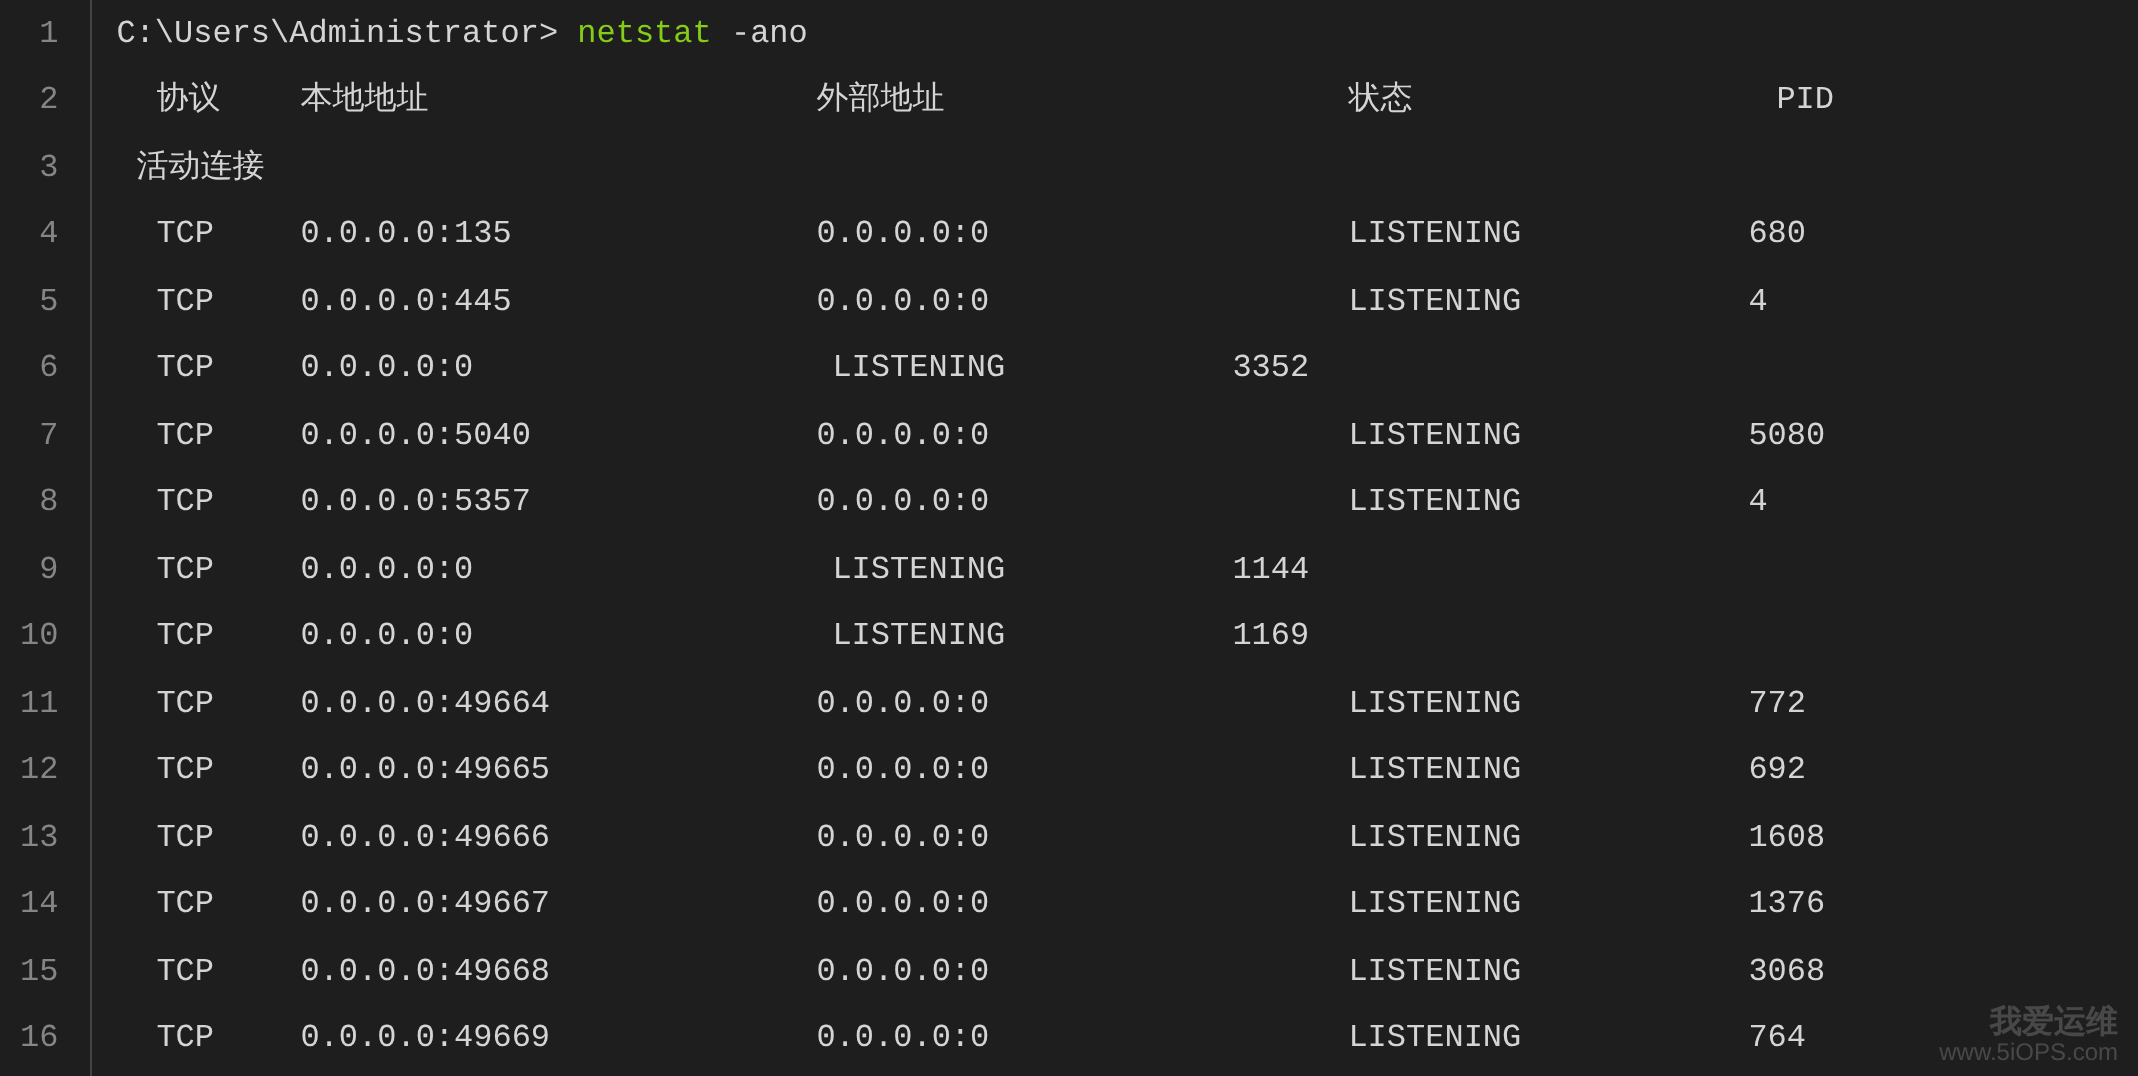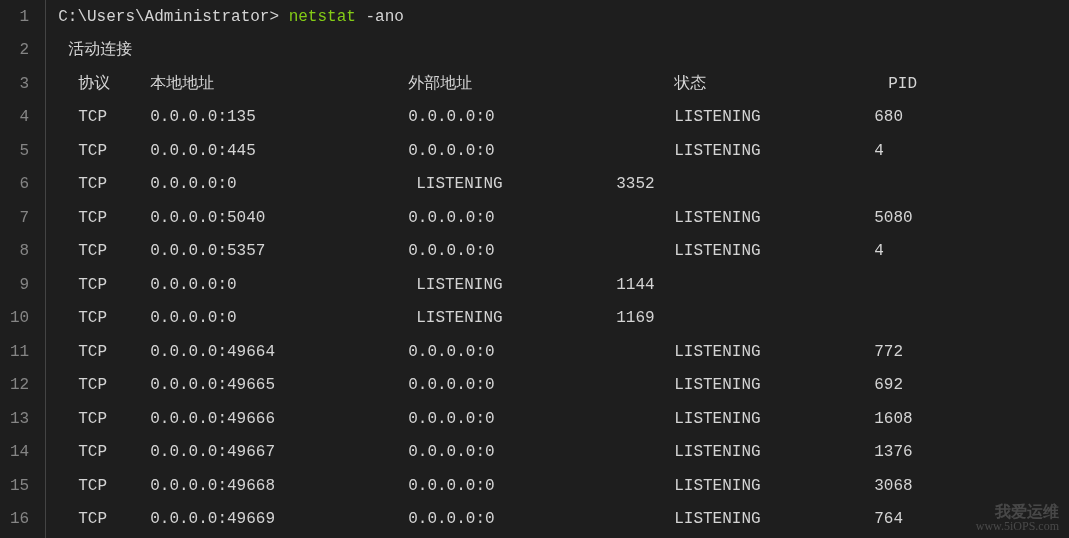--- a/index.html
+++ b/index.html
@@ -71,21 +71,21 @@
     .col-foreign { width: 266px; }
     .col-state { width: 200px; }
     .col-pid { flex: 1; }
     .hdr .col-pid { padding-left: 14px; }
     .watermark {
       position: absolute;
       right: 10px;
       bottom: 6px;
       color: rgba(200,200,200,0.25);
       font-size: 12px;
-      font-family: Liberation Serif, serif;
+      font-family: Liberation Sans, sans-serif;
       text-align: right;
       pointer-events: none;
     }
     .watermark .wm-title {
       font-size: 16px;
       font-weight: bold;
     }
   </style>
 </head>
 <body>
@@ -104,22 +104,22 @@
       <div class="line-number">10</div>
       <div class="line-number">11</div>
       <div class="line-number">12</div>
       <div class="line-number">13</div>
       <div class="line-number">14</div>
       <div class="line-number">15</div>
       <div class="line-number">16</div>
     </div>
   <div class="content" id="content">
       <div class="line"><span class="prompt-path">C:\Users\Administrator&gt; </span><span class="cmd">netstat</span><span class="args"> -ano</span></div>
+      <div class="line"><div class="cols hdr"><span class="col-proto">协议</span><span class="col-local">本地地址</span><span class="col-foreign">外部地址</span><span class="col-state">状态</span><span class="col-pid">PID</span></div></div>
       <div class="line"><span class="header-text">活动连接</span></div>
-      <div class="line"><div class="cols hdr"><span class="col-proto">协议</span><span class="col-local">本地地址</span><span class="col-foreign">外部地址</span><span class="col-state">状态</span><span class="col-pid">PID</span></div></div>
       <div class="line"><div class="cols"><span class="col-proto">TCP</span><span class="col-local">0.0.0.0:135</span><span class="col-foreign">0.0.0.0:0</span><span class="col-state">LISTENING</span><span class="col-pid">680</span></div></div>
       <div class="line"><div class="cols"><span class="col-proto">TCP</span><span class="col-local">0.0.0.0:445</span><span class="col-foreign">0.0.0.0:0</span><span class="col-state">LISTENING</span><span class="col-pid">4</span></div></div>
       <div class="line"><div class="cols"><span class="col-proto">TCP</span><span class="col-foreign">0.0.0.0:0</span><span class="col-state">LISTENING</span><span class="col-pid">3352</span></div></div>
       <div class="line"><div class="cols"><span class="col-proto">TCP</span><span class="col-local">0.0.0.0:5040</span><span class="col-foreign">0.0.0.0:0</span><span class="col-state">LISTENING</span><span class="col-pid">5080</span></div></div>
       <div class="line"><div class="cols"><span class="col-proto">TCP</span><span class="col-local">0.0.0.0:5357</span><span class="col-foreign">0.0.0.0:0</span><span class="col-state">LISTENING</span><span class="col-pid">4</span></div></div>
       <div class="line"><div class="cols"><span class="col-proto">TCP</span><span class="col-foreign">0.0.0.0:0</span><span class="col-state">LISTENING</span><span class="col-pid">1144</span></div></div>
       <div class="line"><div class="cols"><span class="col-proto">TCP</span><span class="col-foreign">0.0.0.0:0</span><span class="col-state">LISTENING</span><span class="col-pid">1169</span></div></div>
       <div class="line"><div class="cols"><span class="col-proto">TCP</span><span class="col-local">0.0.0.0:49664</span><span class="col-foreign">0.0.0.0:0</span><span class="col-state">LISTENING</span><span class="col-pid">772</span></div></div>
       <div class="line"><div class="cols"><span class="col-proto">TCP</span><span class="col-local">0.0.0.0:49665</span><span class="col-foreign">0.0.0.0:0</span><span class="col-state">LISTENING</span><span class="col-pid">692</span></div></div>
       <div class="line"><div class="cols"><span class="col-proto">TCP</span><span class="col-local">0.0.0.0:49666</span><span class="col-foreign">0.0.0.0:0</span><span class="col-state">LISTENING</span><span class="col-pid">1608</span></div></div>

